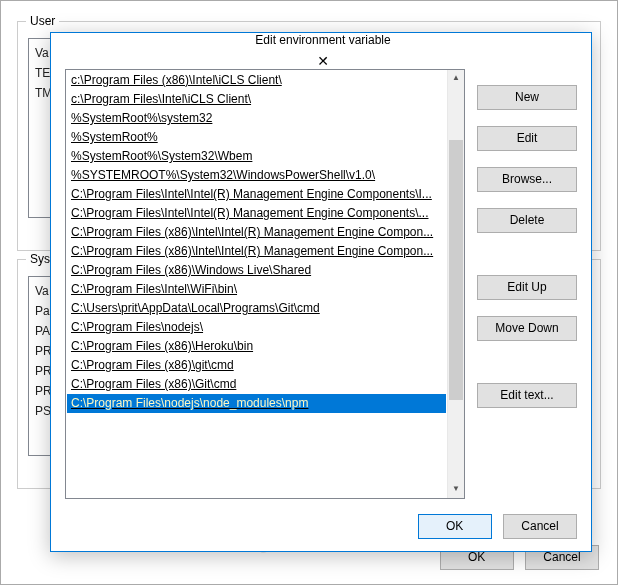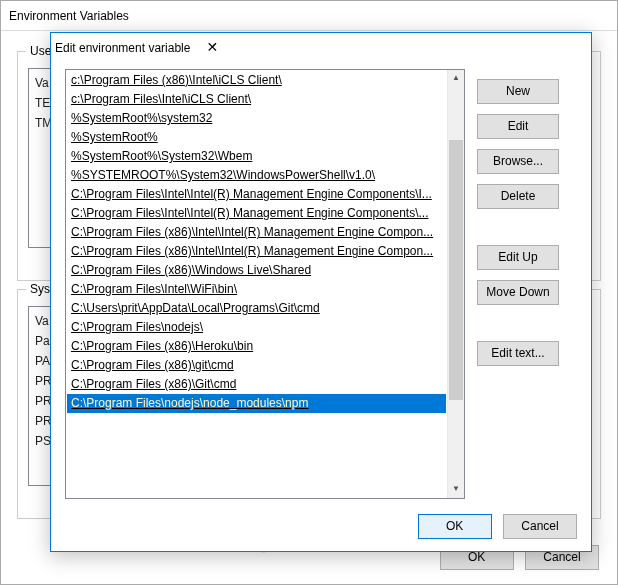--- a/index.html
+++ b/index.html
@@ -11,47 +11,46 @@
 .parent-body { padding: 12px; }
 .groupbox { border: 1px solid #ccc; margin: 8px 4px; padding: 16px 10px 10px 10px; position: relative; height: 230px; }
 .groupbox .legend { position: absolute; top: -8px; left: 8px; background: #fff; padding: 0 4px; }
 .listbox-bg { border: 1px solid #828790; background: #fff; padding: 4px 6px; width: 320px; height: 180px; }
 .listbox-bg div { line-height: 20px; color: #222; }
 .parent-btnrow { position: absolute; right: 18px; bottom: 14px; }
 .btn { background: #e1e1e1; border: 1px solid #adadad; width: 74px; height: 25px; text-align: center; line-height: 23px; display: inline-block; margin-left: 8px; cursor: default; }
 
 
 .modal { position: absolute; top: 32px; left: 50px; width: 542px; height: 520px; background: #fff; border: 1px solid #0078d7; box-shadow: 0 4px 20px rgba(0,0,0,0.25); }
-.modal-titlebar { height: 30px; display: flex; align-items: center; justify-content: flex-start; padding-left: 4px; }
+.modal-titlebar { height: 30px; display: flex; align-items: center; justify-content: flex-start; padding-left: 4px; flex-direction: column; }
 .modal-close { width: 44px; height: 30px; text-align: center; line-height: 28px; font-size: 14px; cursor: default; }
 .modal-body { position: relative; padding: 6px 14px 14px 14px; height: calc(100% - 30px); }
 
 .path-list-wrap { position: absolute; top: 6px; left: 14px; width: 400px; height: 430px; border: 1px solid #828790; background: #fff; display: flex; }
 .path-list { flex: 1; overflow: hidden; padding: 1px; text-decoration: underline; }
 .path-item { height: 19px; line-height: 19px; padding-left: 4px; white-space: nowrap; overflow: hidden; text-overflow: ellipsis; color: #000; }
 .path-item.selected { background: #0078d7; color: #fef9c3; }
 .scroll-track { width: 17px; background: #f0f0f0; position: relative; border-left: 1px solid #e8e8e8; }
 .scroll-arrow { height: 17px; text-align: center; line-height: 15px; color: #555; font-size: 8px; }
 .scroll-thumb { position: absolute; left: 1px; right: 1px; background: #cdcdcd; }
 
 .side-buttons { position: absolute; top: 6px; right: 14px; width: 100px; }
-.side-buttons .btn { display: block; width: 82px; margin: 10px 0 8px 0; }
+.side-buttons .btn { display: block; width: 100px; margin: 16px 0 8px 0; }
 .gap { height: 18px; }
 
 .modal-btnrow { position: absolute; right: 14px; bottom: 12px; }
 .modal-btnrow .btn.ok { border: 1px solid #0078d7; background: #e5f1fb; }
 
 .watermark { position: absolute; left: 140px; bottom: 30px; font-size: 34px; font-style: italic; font-weight: bold; color: rgba(0,0,0,0.08); pointer-events: none; font-family: Georgia, serif; }
 .watermark2 { position: absolute; left: 190px; top: 240px; font-size: 26px; font-style: italic; font-weight: bold; color: rgba(0,0,0,0.06); pointer-events: none; font-family: Georgia, serif; }
 </style>
 </head>
 <body>
 
 <div class="parent-dialog">
-  <div class="parent-title">Environment Variables</div>
   <div class="parent-body">
     <div class="groupbox">
       <span class="legend">User</span>
       <div class="listbox-bg">
         <div>Va</div>
         <div>TE</div>
         <div>TM</div>
       </div>
     </div>
     <div class="groupbox">

